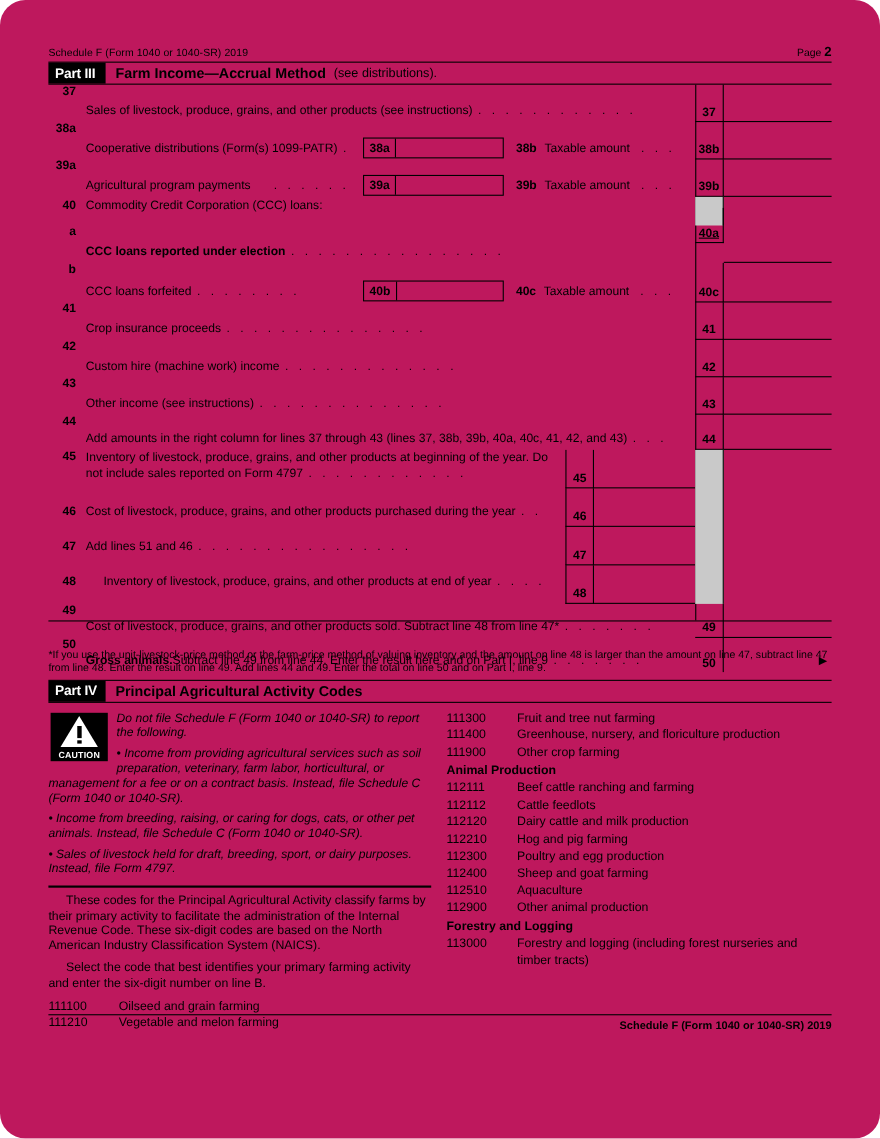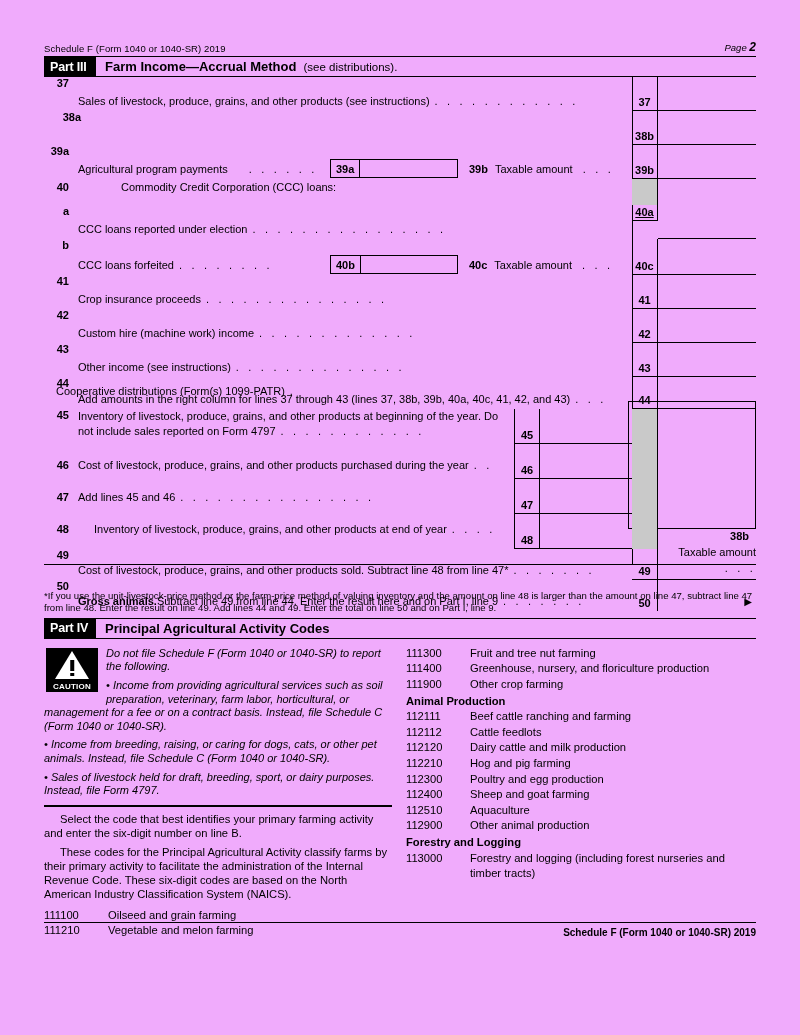--- a/index.html
+++ b/index.html
@@ -12,40 +12,41 @@
     width: 800px;
     height: 1035px;
     font-family: "Liberation Sans", sans-serif;
     color: #000;
     -webkit-font-smoothing: antialiased;
   }
   .page {
     position: relative;
     width: 800px;
     height: 1035px;
-    background: #f0abfc;
-    box-sizing: border-box;
+    background: #be185d;
+    box-sizing: border-box;
+    border-radius: 23px;
   }
   .sheet {
     position: absolute;
     left: 44px;
     top: 40px;
     width: 712px;
   }
 
   
   .topbar {
     display: flex;
     justify-content: space-between;
     align-items: flex-end;
     font-size: 9.5px;
     padding-bottom: 2px;
   }
   .topbar .left { letter-spacing: 0.01em; }
-  .topbar .right { font-size: 9.5px; font-style: italic; }
+  .topbar .right { font-size: 9.5px; }
   .topbar .right b { font-size: 12px; font-weight: bold; }
 
   
   .part-banner {
     display: flex;
     align-items: stretch;
     border-top: 1.6px solid #000;
     border-bottom: 1.6px solid #000;
     height: 19px;
     margin-bottom: 0px;
@@ -384,21 +385,21 @@
       <div class="col-divider" style="top:0px;height:487px;"></div>
 
       <div class="row" style="position:absolute;top:0px;left:0;right:0;height:34px;">
         <div class="num">37</div>
         <div class="desc">
           <span class="txt" style="flex:0 0 auto;">Sales of livestock, produce, grains, and other products (see instructions)</span>
           <span class="leader">.   .   .   .   .   .   .   .   .   .   .   .</span>
         </div>
       </div>
 
-      <div class="row" style="position:absolute;top:34px;left:12px;right:0;height:34px;flex-direction:column;">
+      <div class="row" style="position:absolute;top:34px;left:0;right:0;height:34px;">
         <div class="num">38a</div>
         <div class="desc" style="flex:0 0 252px;">
           <span class="txt" style="flex:0 0 auto;">Cooperative distributions (Form(s) 1099-PATR)</span>
           <span class="leader">.</span>
         </div>
         <div class="inlinebox">
           <div class="lbl">38a</div>
           <div class="fill"></div>
         </div>
         <div class="secondlabel">38b</div>
@@ -414,31 +415,31 @@
         </div>
         <div class="inlinebox">
           <div class="lbl">39a</div>
           <div class="fill"></div>
         </div>
         <div class="secondlabel">39b</div>
         <div class="taxtext">Taxable amount</div>
         <div class="taxtext leader" style="flex:0 0 auto;padding-left:10px;">.    .    .</div>
       </div>
 
-      <div class="row" style="position:absolute;top:104px;left:0;right:0;height:26px;gap:43px;">
+      <div class="row" style="position:absolute;top:104px;left:0;right:0;height:26px;">
         <div class="num">40</div>
         <div class="desc" style="align-items:flex-start;padding-bottom:0;">
           <span class="txt" style="flex:0 0 auto;">Commodity Credit Corporation (CCC) loans:</span>
         </div>
       </div>
 
       <div class="row" style="position:absolute;top:128px;left:0;right:0;height:34px;">
         <div class="num sub">a</div>
         <div class="desc">
-          <span class="txt" style="flex:0 0 auto;">CCC loans reported under election</span>
+          <span class="txt" style="flex:0 0 auto;font-weight:bold;">CCC loans reported under election</span>
           <span class="leader">.   .   .   .   .   .   .   .   .   .   .   .   .   .   .   .</span>
         </div>
       </div>
 
       <div class="row" style="position:absolute;top:162px;left:0;right:0;height:36px;">
         <div class="num sub">b</div>
         <div class="desc" style="flex:0 0 252px;">
           <span class="txt" style="flex:0 0 auto;">CCC loans forfeited</span>
           <span class="leader">.   .   .   .   .   .   .   .</span>
         </div>
@@ -496,21 +497,21 @@
         <div style="position:absolute;left:0;top:0;width:34px;font-weight:bold;font-size:11px;text-align:right;padding-right:9px;box-sizing:border-box;">46</div>
         <div style="position:absolute;left:34px;top:0;right:0;display:flex;font-size:11px;">
           <span style="flex:0 0 auto;">Cost of livestock, produce, grains, and other products purchased during the year</span>
           <span class="leader">.    .</span>
         </div>
       </div>
 
       <div style="position:absolute;top:414px;left:0;width:470px;height:26px;">
         <div style="position:absolute;left:0;top:0;width:34px;font-weight:bold;font-size:11px;text-align:right;padding-right:9px;box-sizing:border-box;">47</div>
         <div style="position:absolute;left:34px;top:0;right:0;display:flex;font-size:11px;">
-          <span style="flex:0 0 auto;">Add lines 45 and 46</span>
+          <span style="flex:0 0 auto;">Add lines 51 and 46</span>
           <span class="leader">.   .   .   .   .   .   .   .   .   .   .   .   .   .   .   .</span>
         </div>
       </div>
 
       <div style="position:absolute;top:446px;left:0;width:470px;height:26px;">
         <div style="position:absolute;left:0;top:0;width:34px;font-weight:bold;font-size:11px;text-align:right;padding-right:9px;box-sizing:border-box;">48</div>
         <div style="position:absolute;left:34px;top:0;right:0;display:flex;font-size:11px;">
           <span style="flex:0 0 auto;margin-left:16px;">Inventory of livestock, produce, grains, and other products at end of year</span>
           <span class="leader">.    .    .    .</span>
         </div>
@@ -671,22 +672,22 @@
           <div class="italic-block">
             <p class="first">Do not file Schedule F (Form 1040 or 1040-SR) to report the following.</p>
             <p>• Income from providing agricultural services such as soil preparation, veterinary, farm labor, horticultural, or management for a fee or on a contract basis. Instead, file Schedule C (Form 1040 or 1040-SR).</p>
             <p>• Income from breeding, raising, or caring for dogs, cats, or other pet animals. Instead, file Schedule C (Form 1040 or 1040-SR).</p>
             <p>• Sales of livestock held for draft, breeding, sport, or dairy purposes. Instead, file Form 4797.</p>
           </div>
         </div>
 
         <div class="hr-thick"></div>
 
+        <p class="para">These codes for the Principal Agricultural Activity classify farms by their primary activity to facilitate the administration of the Internal Revenue Code. These six-digit codes are based on the North American Industry Classification System (NAICS).</p>
         <p class="para">Select the code that best identifies your primary farming activity and enter the six-digit number on line B.</p>
-        <p class="para">These codes for the Principal Agricultural Activity classify farms by their primary activity to facilitate the administration of the Internal Revenue Code. These six-digit codes are based on the North American Industry Classification System (NAICS).</p>
 
         <div class="code-row">
           <div class="code">111100</div>
           <div class="label">Oilseed and grain farming</div>
         </div>
         <div class="code-row">
           <div class="code">111210</div>
           <div class="label">Vegetable and melon farming</div>
         </div>
       </div>

